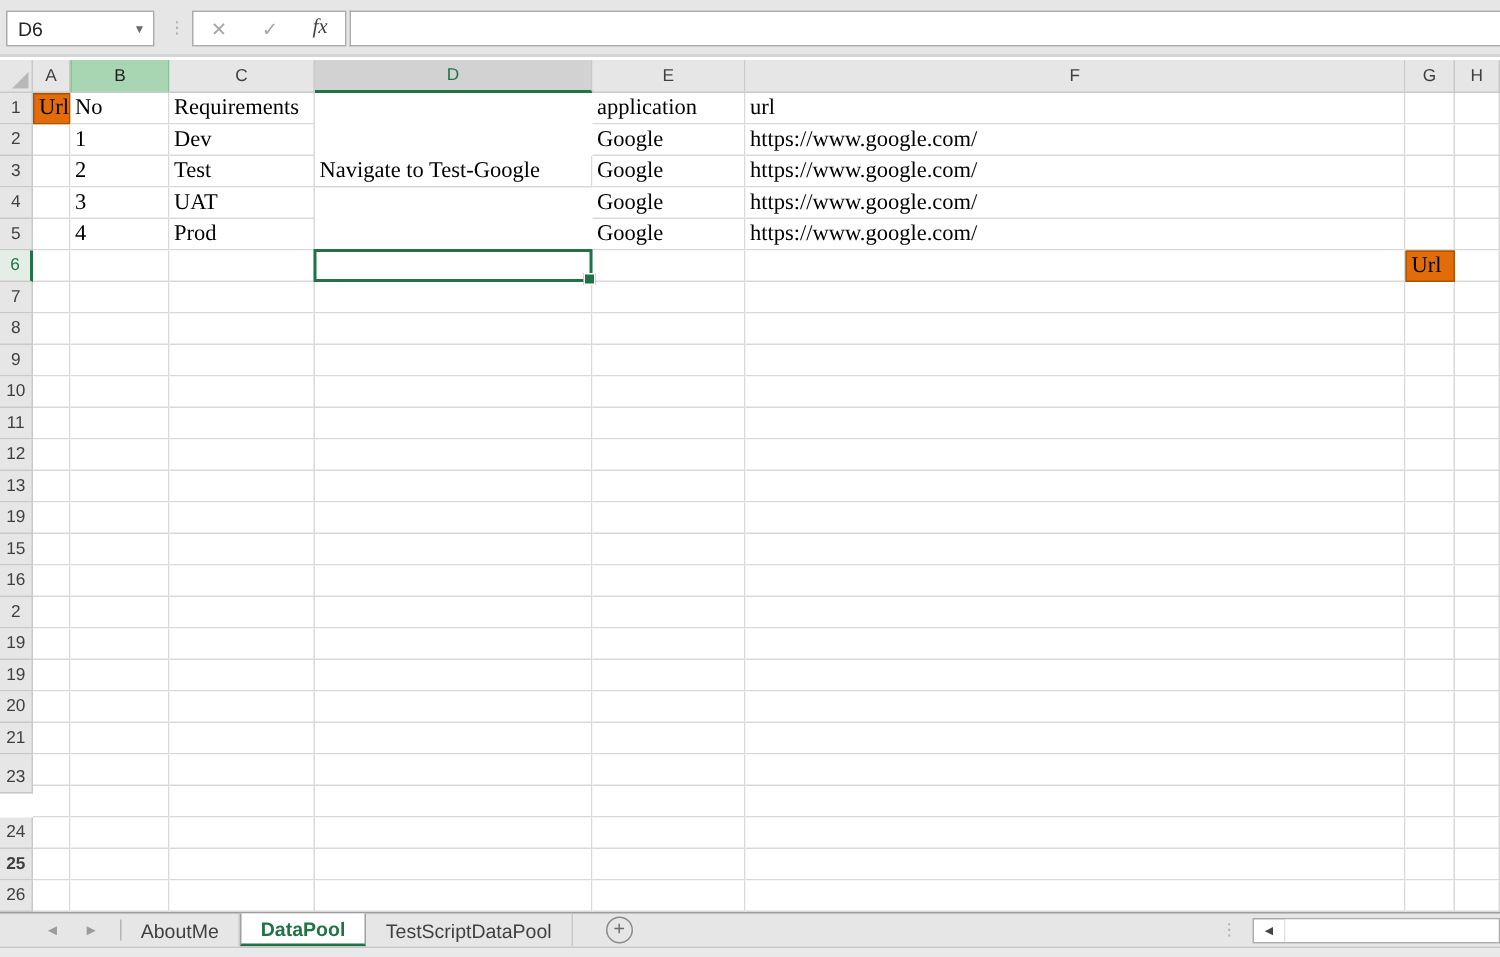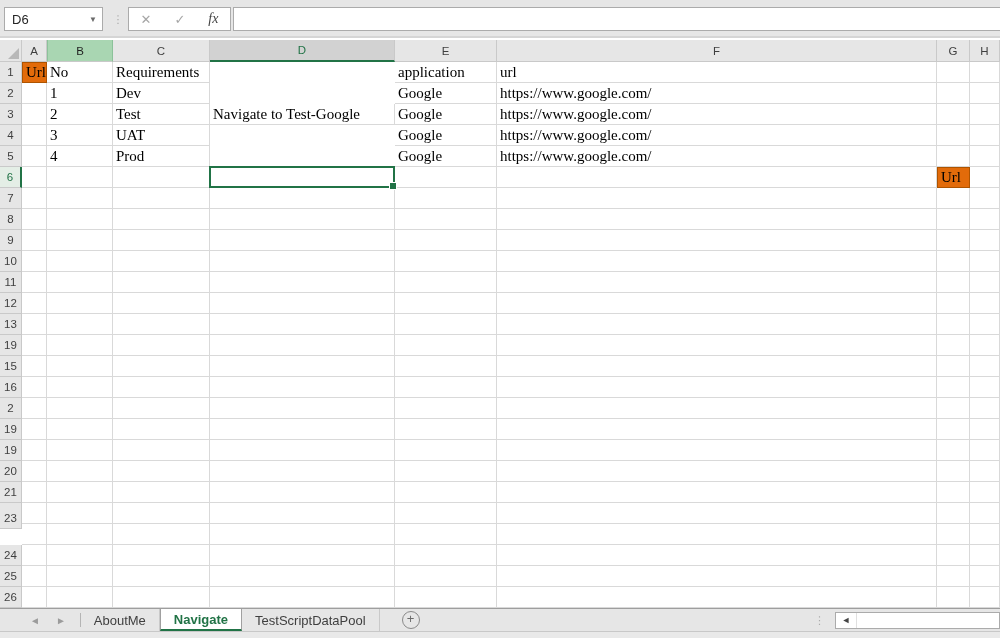--- a/index.html
+++ b/index.html
@@ -158,21 +158,21 @@
     <div class="rowhdr" style="top: 316px;">15</div>
     <div class="rowhdr" style="top: 337px;">16</div>
     <div class="rowhdr" style="top: 358px;">2</div>
     <div class="rowhdr" style="top: 379px;">19</div>
     <div class="rowhdr" style="top: 400px;">19</div>
     <div class="rowhdr" style="top: 421px;">20</div>
     <div class="rowhdr" style="top: 442px;">21</div>
     <div class="rowhdr" style="top: 463px;">22</div>
     <div class="rowhdr" style="top: 468px;">23</div>
     <div class="rowhdr" style="top: 505px;">24</div>
-    <div class="rowhdr" style="top: 526px;">25</div>
+    <div class="rowhdr" style="top: 526px; font-weight: bold;">25</div>
     <div class="rowhdr" style="top: 547px;">26</div>
     <div class="cell orange" style="left: 22px; top: 22px; width: 25px;">Url</div>
     <div class="cell" style="left: 47px; top: 22px; width: 66px;">No</div>
     <div class="cell" style="left: 113px; top: 22px; width: 97px;">Requirements</div>
     <div class="cell" style="left: 395px; top: 22px; width: 102px;">application</div>
     <div class="cell" style="left: 497px; top: 22px; width: 440px;">url</div>
     <div class="cell" style="left: 937px; top: 22px; width: 33px;"></div>
     <div class="cell" style="left: 970px; top: 22px; width: 30px;"></div>
     <div class="cell" style="left: 22px; top: 43px; width: 25px;"></div>
     <div class="cell" style="left: 47px; top: 43px; width: 66px;">1</div>
@@ -375,21 +375,21 @@
   </div>
 
 <div class="tabbar">
   <div class="tab-nav">
     <span>◄</span>
     <span>►</span>
   </div>
   <div class="tab-divider"></div>
   <div id="tabs-host" style="display:flex;">
       <div class="sheet-tab">AboutMe</div>
-      <div class="sheet-tab active">Navigate</div>
+      <div class="sheet-tab active">DataPool</div>
       <div class="sheet-tab">TestScriptDataPool</div>
     </div>
   <div class="add-sheet">+</div>
   <div class="tab-spacer"></div>
   <div class="tab-grip">⋮</div>
   <div class="hscroll">
     <div class="scroll-arrow">◄</div>
     <div class="scroll-track"></div>
   </div>
 </div>

